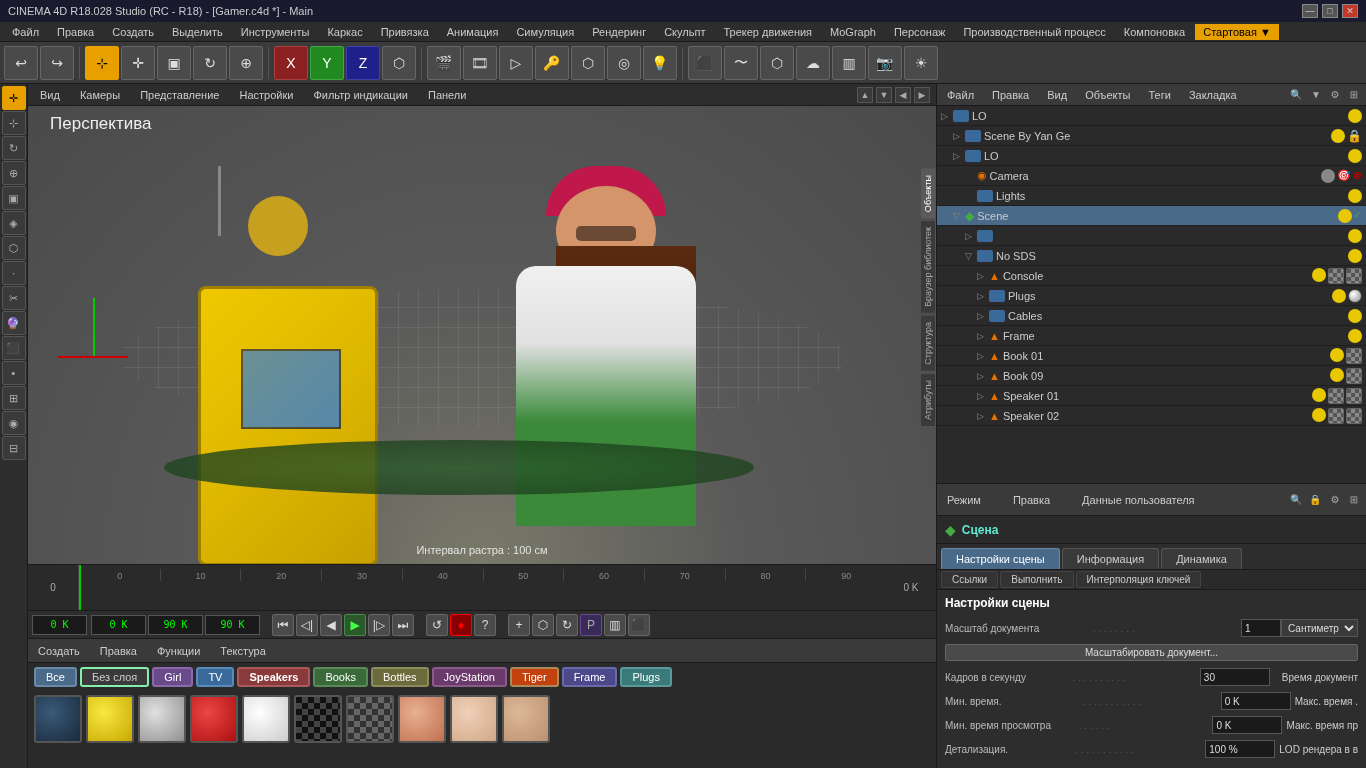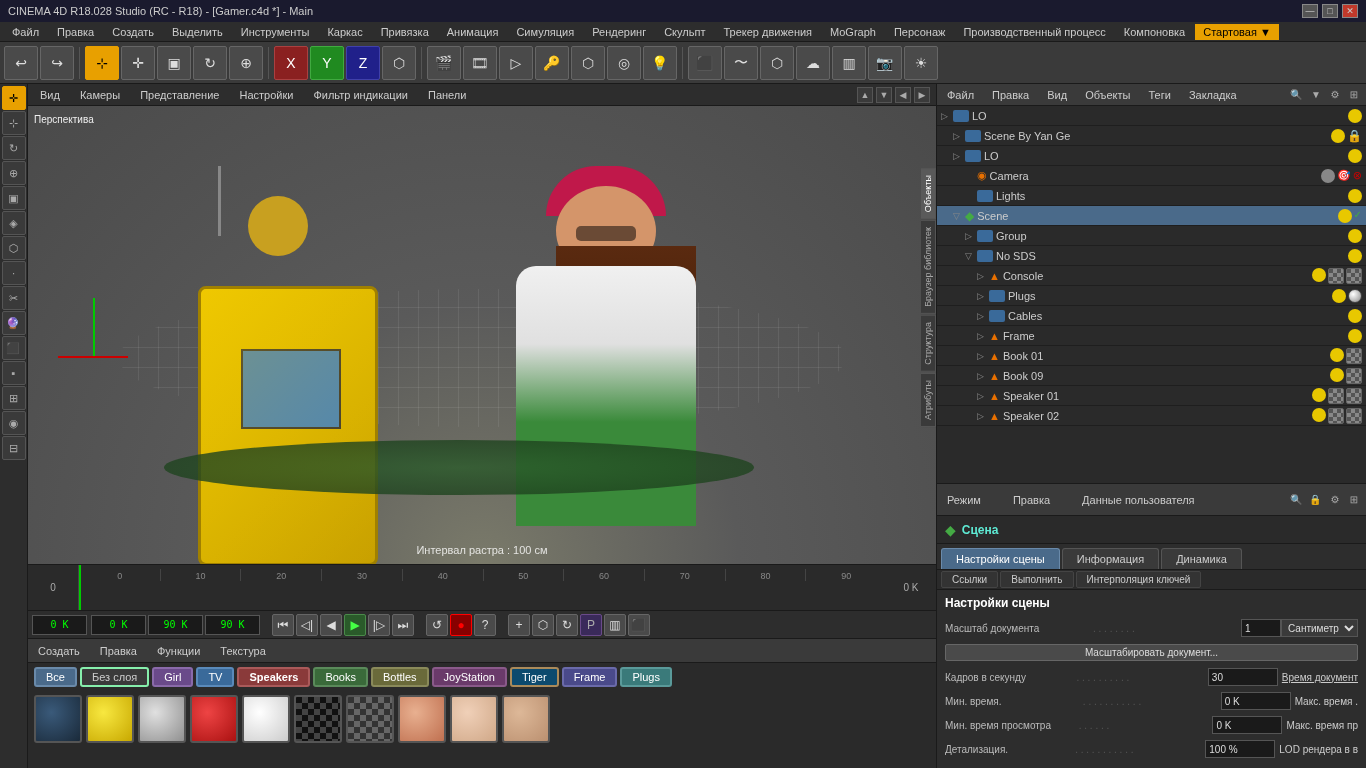--- a/index.html
+++ b/index.html
@@ -69,21 +69,21 @@
     }
     .vp-menu { color: #ccc; font-size: 11px; cursor: pointer; padding: 1px 6px; }
     .vp-controls { margin-left: auto; display: flex; gap: 3px; }
     .vp-ctrl { width: 16px; height: 16px; background: #3a3a3a; border: 1px solid #555; display: flex; align-items: center; justify-content: center; font-size: 9px; color: #aaa; cursor: pointer; }
 
     #viewport-canvas {
       width: 100%; height: calc(100% - 22px); background: linear-gradient(135deg, #6a6a6a 0%, #4a4a4a 50%, #5a5a5a 100%);
       position: relative; overflow: hidden;
     }
     #perspective-label {
-      position: absolute; top: 8px; left: 6px; color: #fff; font-size: 10px; opacity: 0.9;
+      position: absolute; top: 8px; left: 22px; color: #fff; font-size: 17px; opacity: 0.9;
     }
     #interval-label {
       position: absolute; bottom: 8px; left: 50%; transform: translateX(-50%);
       color: #fff; font-size: 11px; opacity: 0.8;
     }
 
     
     .scene-bg {
       position: absolute; top: 0; left: 0; width: 100%; height: 100%;
       background: radial-gradient(ellipse at center bottom, #7a7a6a 0%, #5a5a5a 40%, #4a4a4a 100%);
@@ -255,21 +255,21 @@
       border: 2px solid #86efac;
     }
     .filter-tag.active { background: #4a6a8a; color: #fff; border-color: #6a8aaa; }
     .filter-tag.default { background: #3a3a3a; color: #ccc; }
     .filter-tag-girl { background: #6a4a8a; color: #fff; border-color: #8a6aaa; }
     .filter-tag-tv { background: #3a6a9a; color: #fff; border-color: #5a8aba; }
     .filter-tag-speakers { background: #8a3a3a; color: #fff; border-color: #aa5a5a; font-weight: bold; }
     .filter-tag-books { background: #3a6a3a; color: #fff; border-color: #5a8a5a; }
     .filter-tag-bottles { background: #6a6a3a; color: #fff; border-color: #8a8a5a; }
     .filter-tag-joy { background: #6a3a6a; color: #fff; border-color: #8a5a8a; }
-    .filter-tag-tiger { background: #0c4a6e; color: #fff; border-color: #aa8a5a; }
+    .filter-tag-tiger { background: #c2410c; color: #fff; border-color: #aa8a5a; }
     .filter-tag-frame { background: #4a4a8a; color: #fff; border-color: #6a6aaa; }
     .filter-tag-plugs { background: #3a7a7a; color: #fff; border-color: #5a9a9a; }
 
     #material-row {
       display: flex; gap: 4px; padding: 4px 6px; flex-wrap: nowrap;
       overflow-x: auto;
     }
     .material-swatch {
       width: 48px; height: 48px; border-radius: 3px; border: 2px solid #555;
       flex-shrink: 0; cursor: pointer; position: relative; overflow: hidden;
@@ -609,21 +609,20 @@
           <div class="obj-icons-right">
             <span class="dot-yellow obj-dot"></span>
             <span class="dot-check">✓</span>
           </div>
         </div>
 
         <div class="obj-row">
           <span style="width:24px;display:inline-block;"></span>
           <span class="obj-expand">▷</span>
           <span class="obj-tag tag-blue"></span>
-          <span class="obj-name">Group</span>
           <div class="obj-icons-right">
             <span class="dot-yellow obj-dot"></span>
           </div>
         </div>
 
         <div class="obj-row">
           <span style="width:24px;display:inline-block;"></span>
           <span class="obj-expand">▽</span>
           <span class="obj-tag tag-blue"></span>
           <span class="obj-name">No SDS</span>
@@ -767,21 +766,21 @@
         </div>
 
         <div class="settings-row">
           <button class="settings-btn" style="width:100%;margin:2px 0;">Масштабировать документ...</button>
         </div>
 
         <div class="settings-row">
           <span class="settings-label">Кадров в секунду</span>
           <span class="settings-dots"> . . . . . . . . . . </span>
           <input class="settings-input" value="30" style="">
-          <span style="color:#ccc;font-size:10px;margin-left:4px;text-decoration:underline;">Время документ</span>
+          <span style="color:#ccc;font-size:10px;margin-left:12px;">Время документ</span>
         </div>
 
         <div class="settings-row">
           <span class="settings-label">Мин. время.</span>
           <span class="settings-dots"> . . . . . . . . . . . </span>
           <input class="settings-input" value="0 K" style="">
           <span style="color:#ccc;font-size:10px;margin-left:4px;">Макс. время .</span>
         </div>
 
         <div class="settings-row">

